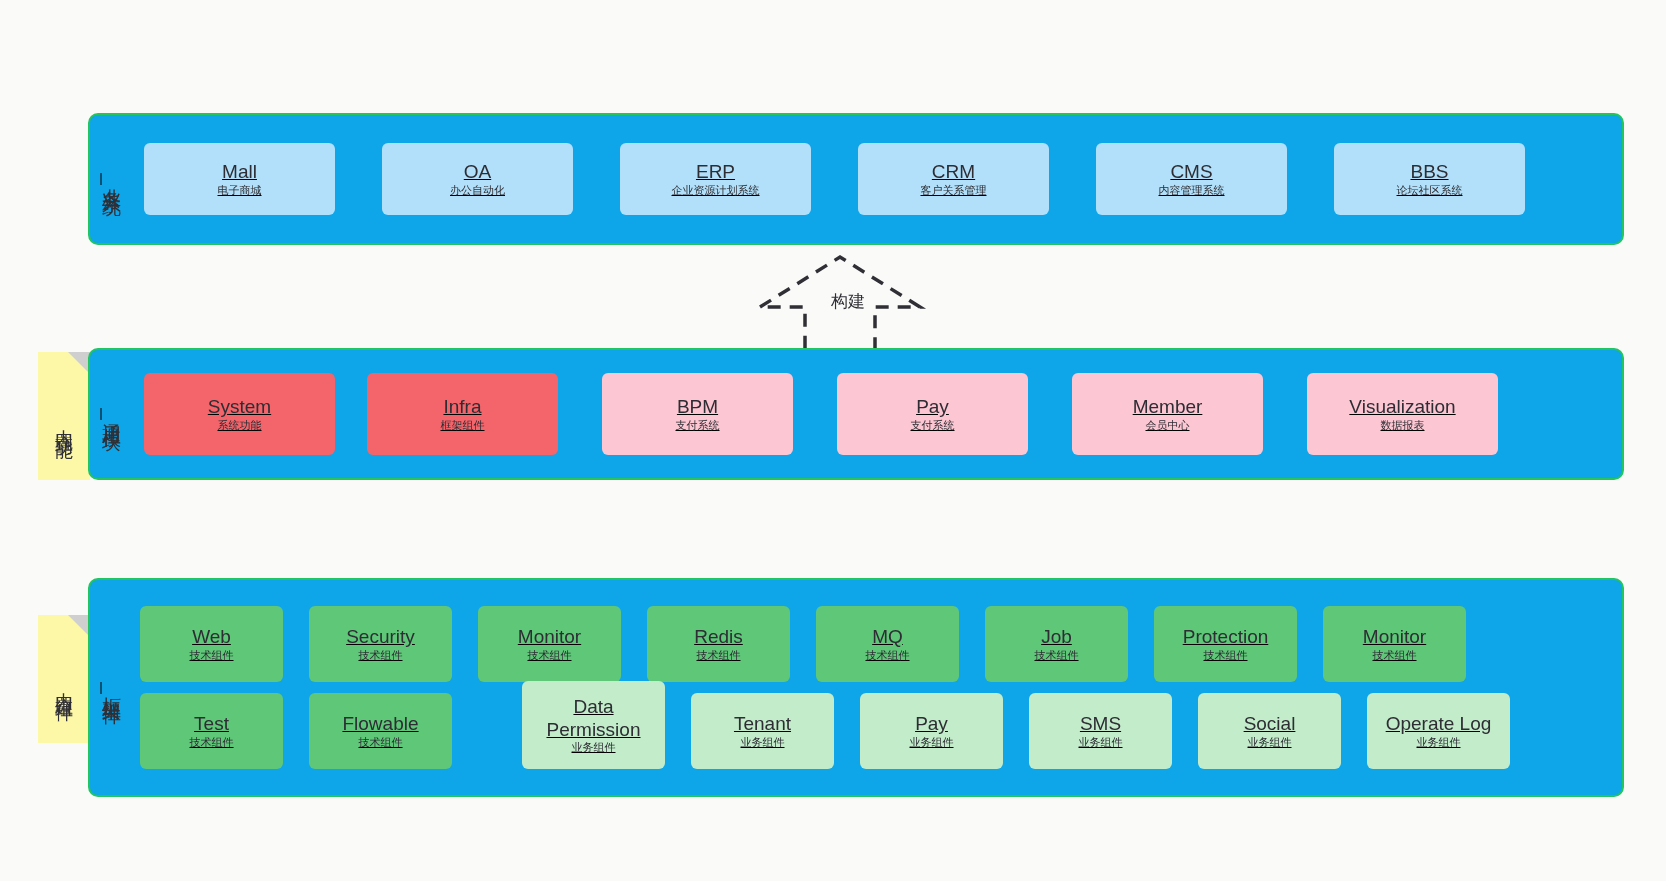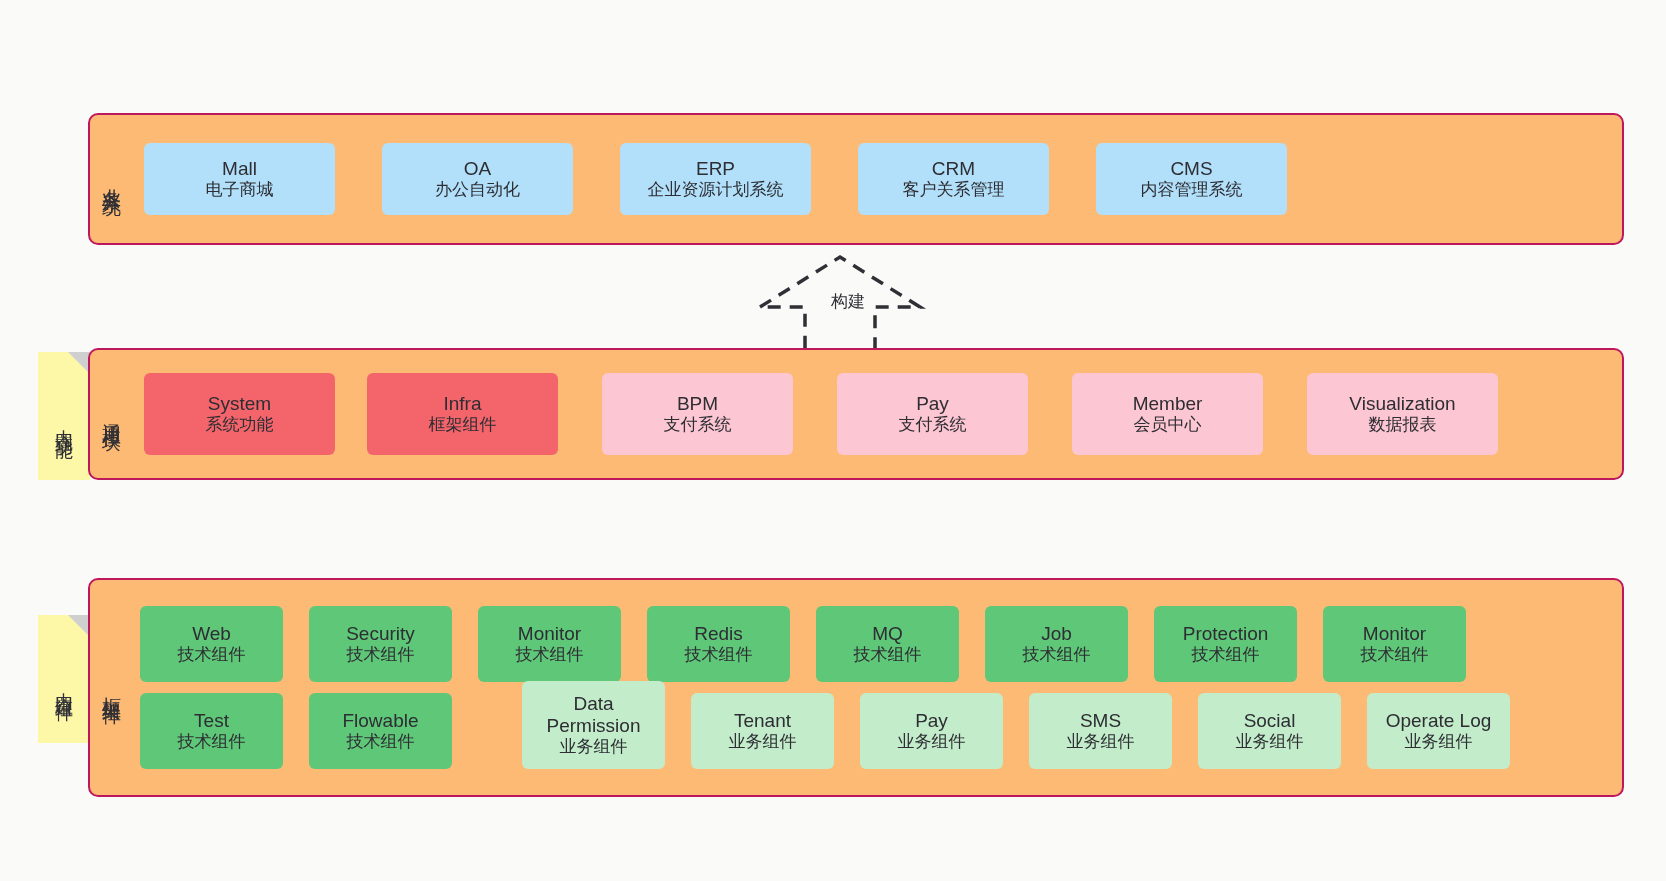--- a/index.html
+++ b/index.html
@@ -16,26 +16,27 @@
   }
   .canvas {
     position: absolute;
     inset: 0;
     background: #fafaf9;
   }
 
   
   .layer {
     position: absolute;
-    background: #fdba74;
-    border: 2px solid #be185d;
+    background: #0ea5e9;
+    border: 2px solid #22c55e;
     border-radius: 10px;
     box-sizing: border-box;
     display: flex;
     align-items: stretch;
+    text-decoration: underline;
   }
   .layer-title {
     width: 44px;
     flex: 0 0 44px;
     display: flex;
     align-items: center;
     justify-content: center;
     font-size: 19px;
     color: #2f2f35;
     writing-mode: vertical-rl;
@@ -59,21 +60,21 @@
     flex-direction: column;
     align-items: center;
     justify-content: center;
     text-align: center;
     color: #2d2d33;
     line-height: 1.18;
     box-sizing: border-box;
     padding: 4px 6px;
   }
   .node .l1 { font-size: 19px; }
-  .node .l2 { font-size: 17px; }
+  .node .l2 { font-size: 11px; }
 
   .blue  { background: #b2e0fa; }
   .red   { background: #f3656b; }
   .pink  { background: #fcc6d2; margin-left: 12px; }
   .green { background: #5fc778; }
   .lgreen{ background: #c2ecca; }
 
   
   #layer-business { left: 88px; top: 113px; width: 1536px; height: 132px; }
   #layer-business .layer-body { justify-content: flex-start; gap: 47px; padding-left: 10px;}
@@ -178,20 +179,24 @@
       <div class="node blue">
         <span class="l1">CRM</span>
         <span class="l2">客户关系管理</span>
       </div>
 
       <div class="node blue">
         <span class="l1">CMS</span>
         <span class="l2">内容管理系统</span>
       </div>
 
+      <div class="node blue">
+        <span class="l1">BBS</span>
+        <span class="l2">论坛社区系统</span>
+      </div>
 
     </div>
   </div>
 
   <div class="arrow-wrap" id="arrow-build">
     <svg width="180" height="105" viewBox="0 0 180 105" aria-hidden="true">
       <path d="M 10 55 L 90 5 L 170 55 L 125 55 L 125 100 L 55 100 L 55 55 Z" fill="none" stroke="#2f2f35" stroke-width="3.5" stroke-dasharray="13 9" stroke-linejoin="miter"></path>
     </svg>
     <div class="arrow-label">构建</div>
   </div>

